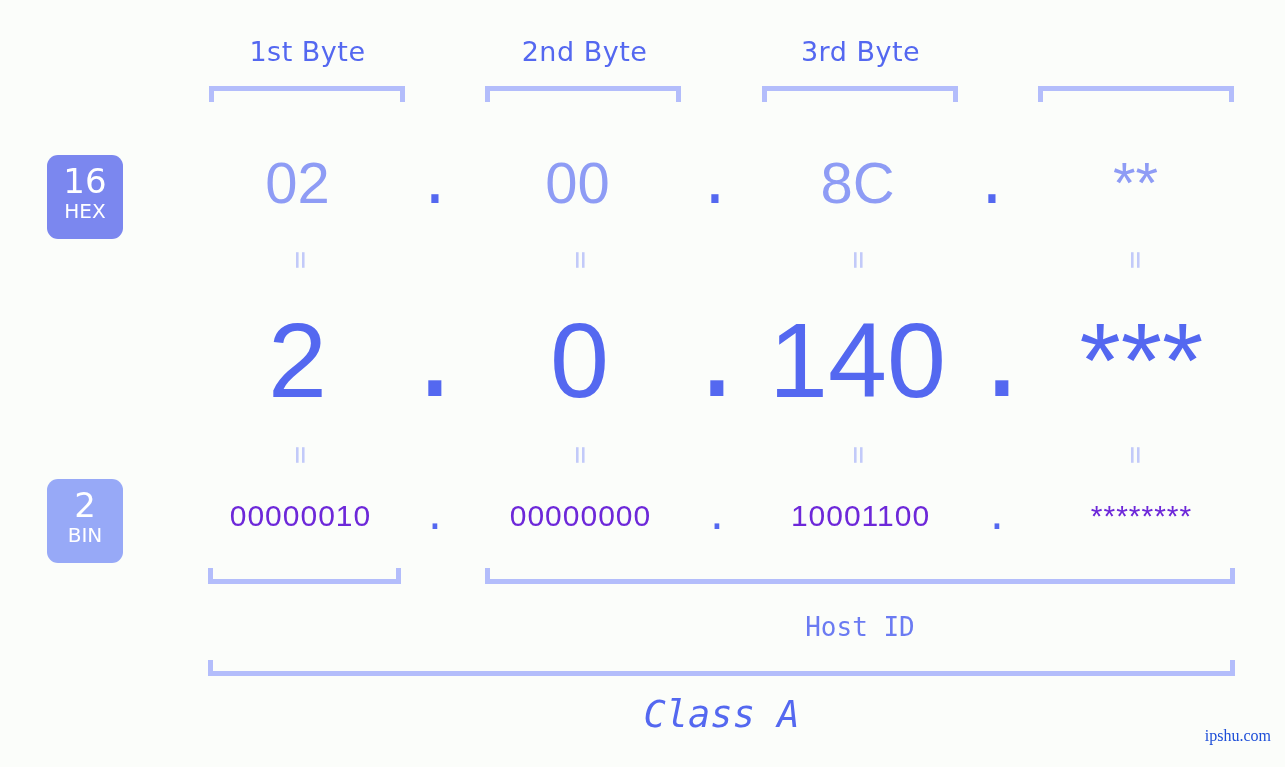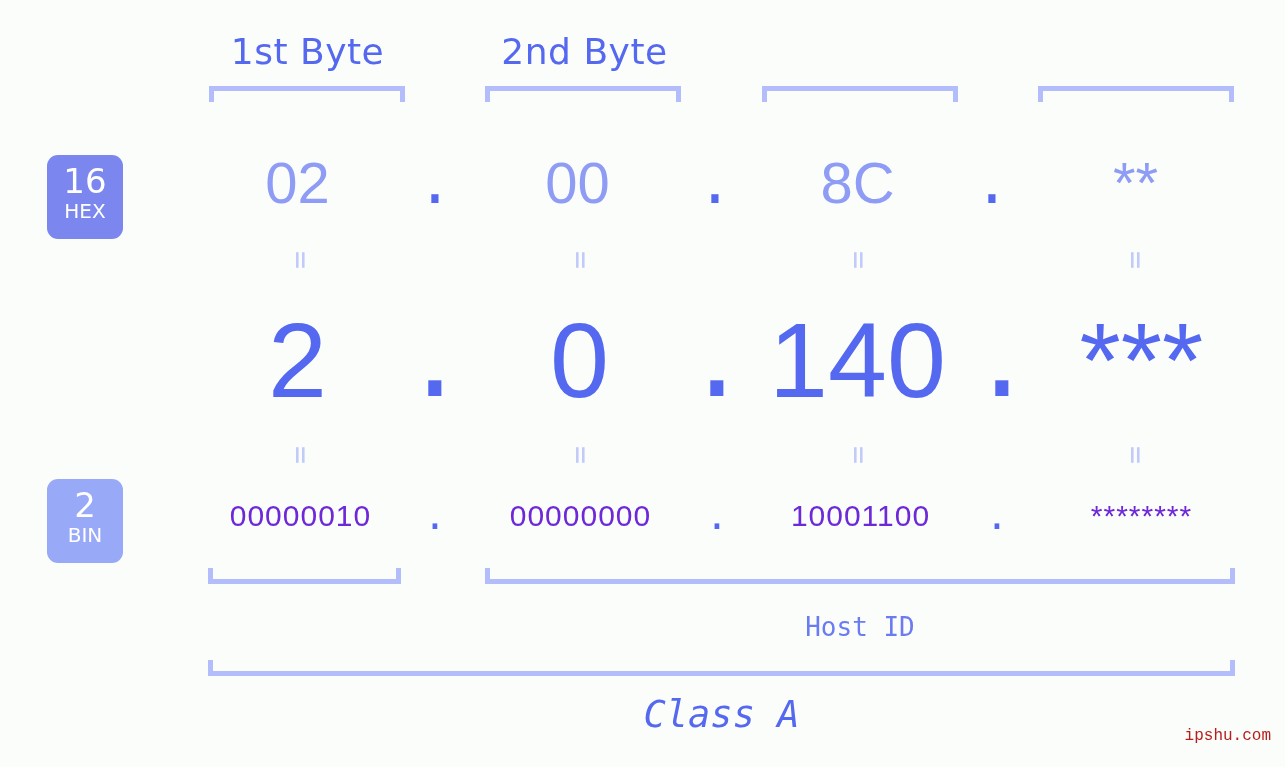--- a/index.html
+++ b/index.html
@@ -22,21 +22,21 @@
   }
 
   
   .byte-label {
     position: absolute;
     top: 32px;
     height: 40px;
     line-height: 40px;
     text-align: center;
     font-family: "DejaVu Sans", sans-serif;
-    font-size: 36px;
+    font-size: 27px;
     color: #5468f0;
     letter-spacing: 0.5px;
     white-space: nowrap;
   }
 
   
   .bracket-down {
     position: absolute;
     border-top: 5px solid #b3bdfb;
     border-left: 5px solid #b3bdfb;
@@ -172,33 +172,34 @@
     font-size: 37px;
     line-height: 46px;
     color: #5468f0;
     white-space: nowrap;
   }
 
   .watermark {
     position: absolute;
     right: 14px;
     bottom: 22px;
-    font-family: Liberation Mono, monospace;
+    font-family: Liberation Serif, serif;
     font-size: 16px;
-    color: #b91c1c;
+    color: #1d4ed8;
     letter-spacing: 0px;
   }
 </style>
 </head>
 <body>
 
 <div class="canvas">
 
   <div class="byte-label" style="left:180px; width:255px;">1st Byte</div>
   <div class="byte-label" style="left:457px; width:255px;">2nd Byte</div>
+  <div class="byte-label" style="left:733px; width:255px;">3rd Byte</div>
 
   <div class="bracket-down" style="left:209px; top:86px; width:196px;"></div>
   <div class="bracket-down" style="left:485px; top:86px; width:196px;"></div>
   <div class="bracket-down" style="left:762px; top:86px; width:196px;"></div>
   <div class="bracket-down" style="left:1038px; top:86px; width:196px;"></div>
 
   <div class="badge badge-hex">
     <span class="num">16</span>
     <span class="nm">HEX</span>
   </div>

